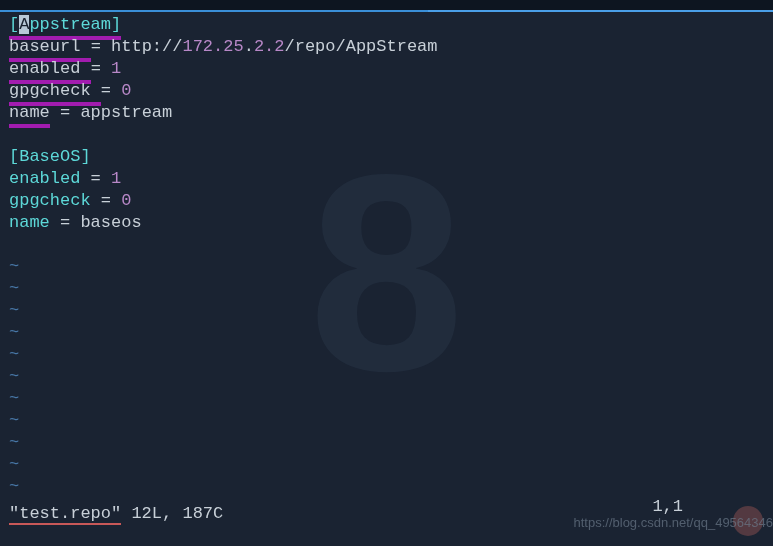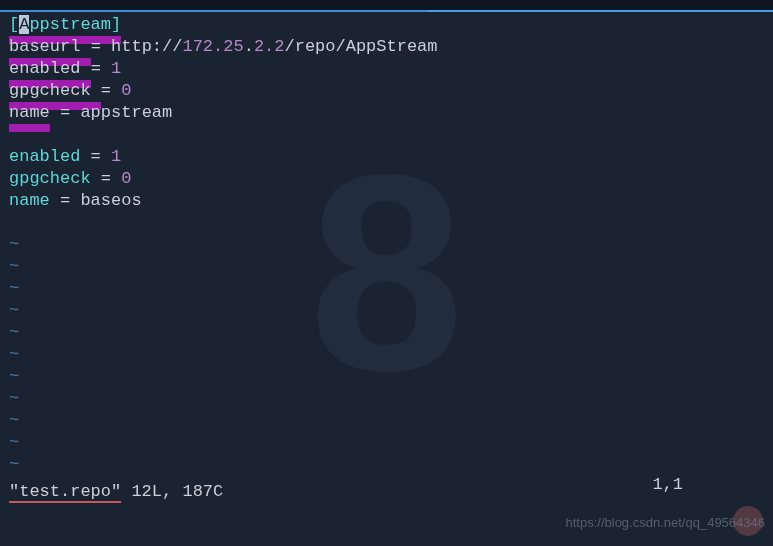--- a/index.html
+++ b/index.html
@@ -35,21 +35,21 @@
       line-height: 22px;
     }
     .line { white-space: pre; height: 22px; }
     .bracket { color: #5dd8d8; }
     .section { color: #5dd8d8; }
     .cursor-block {
       background: #b8c8d8;
       color: #1a2332;
     }
     .highlight-line {
-      border-bottom: 8px solid #a21caf;
+      border-bottom: 4px solid #a21caf;
       display: inline-block;
     }
     .ip { color: #b888c8; margin-top: 47px; }
     .underline-red {
       border-bottom: 2px solid #c85858;
       display: inline-block;
     }
     .tilde { color: #4878a8; }
     .status-bar {
       position: absolute;
@@ -62,21 +62,21 @@
     }
     .status-left { flex: 0 0 auto; }
     .status-right {
       position: absolute;
       right: 90px;
       bottom: 13px;
     }
     .watermark {
       position: absolute;
       bottom: 16px;
-      right: 8px;
+      right: 0;
       color: #6a7888;
       font-size: 13px;
       font-family: Arial, sans-serif;
       opacity: 0.7;
     }
     .watermark-circle {
       position: absolute;
       bottom: 10px;
       right: 10px;
       width: 30px;
@@ -105,20 +105,21 @@
 
 <div class="bg-watermark">8</div>
 
 <div class="editor">
   <div class="line"><span class="highlight-line"><span class="bracket">[</span><span class="cursor-block">A</span><span class="section">ppstream</span><span class="bracket">]</span></span></div>
   <div class="line"><span class="highlight-line"><span>baseurl</span> </span><span>= </span><span>http://</span><span class="ip">172.25</span><span>.</span><span class="ip">2.2</span><span>/repo/AppStream</span></div>
   <div class="line"><span class="highlight-line"><span>enabled</span> </span><span>= </span><span class="ip">1</span></div>
   <div class="line"><span class="highlight-line"><span>gpgcheck</span> </span><span>= </span><span class="ip">0</span></div>
   <div class="line"><span class="highlight-line"><span>name</span></span><span> = </span><span>appstream</span></div>
   <div class="line"> </div>
+  <div class="line"><span class="section">[BaseOS]</span></div>
   <div class="line"><span class="section">enabled</span><span> = </span><span class="ip">1</span></div>
   <div class="line"><span class="section">gpgcheck</span><span> = </span><span class="ip">0</span></div>
   <div class="line"><span class="section">name</span><span> = </span><span>baseos</span></div>
   <div class="line"> </div>
   <div class="line tilde">~</div>
   <div class="line tilde">~</div>
   <div class="line tilde">~</div>
   <div class="line tilde">~</div>
   <div class="line tilde">~</div>
   <div class="line tilde">~</div>

